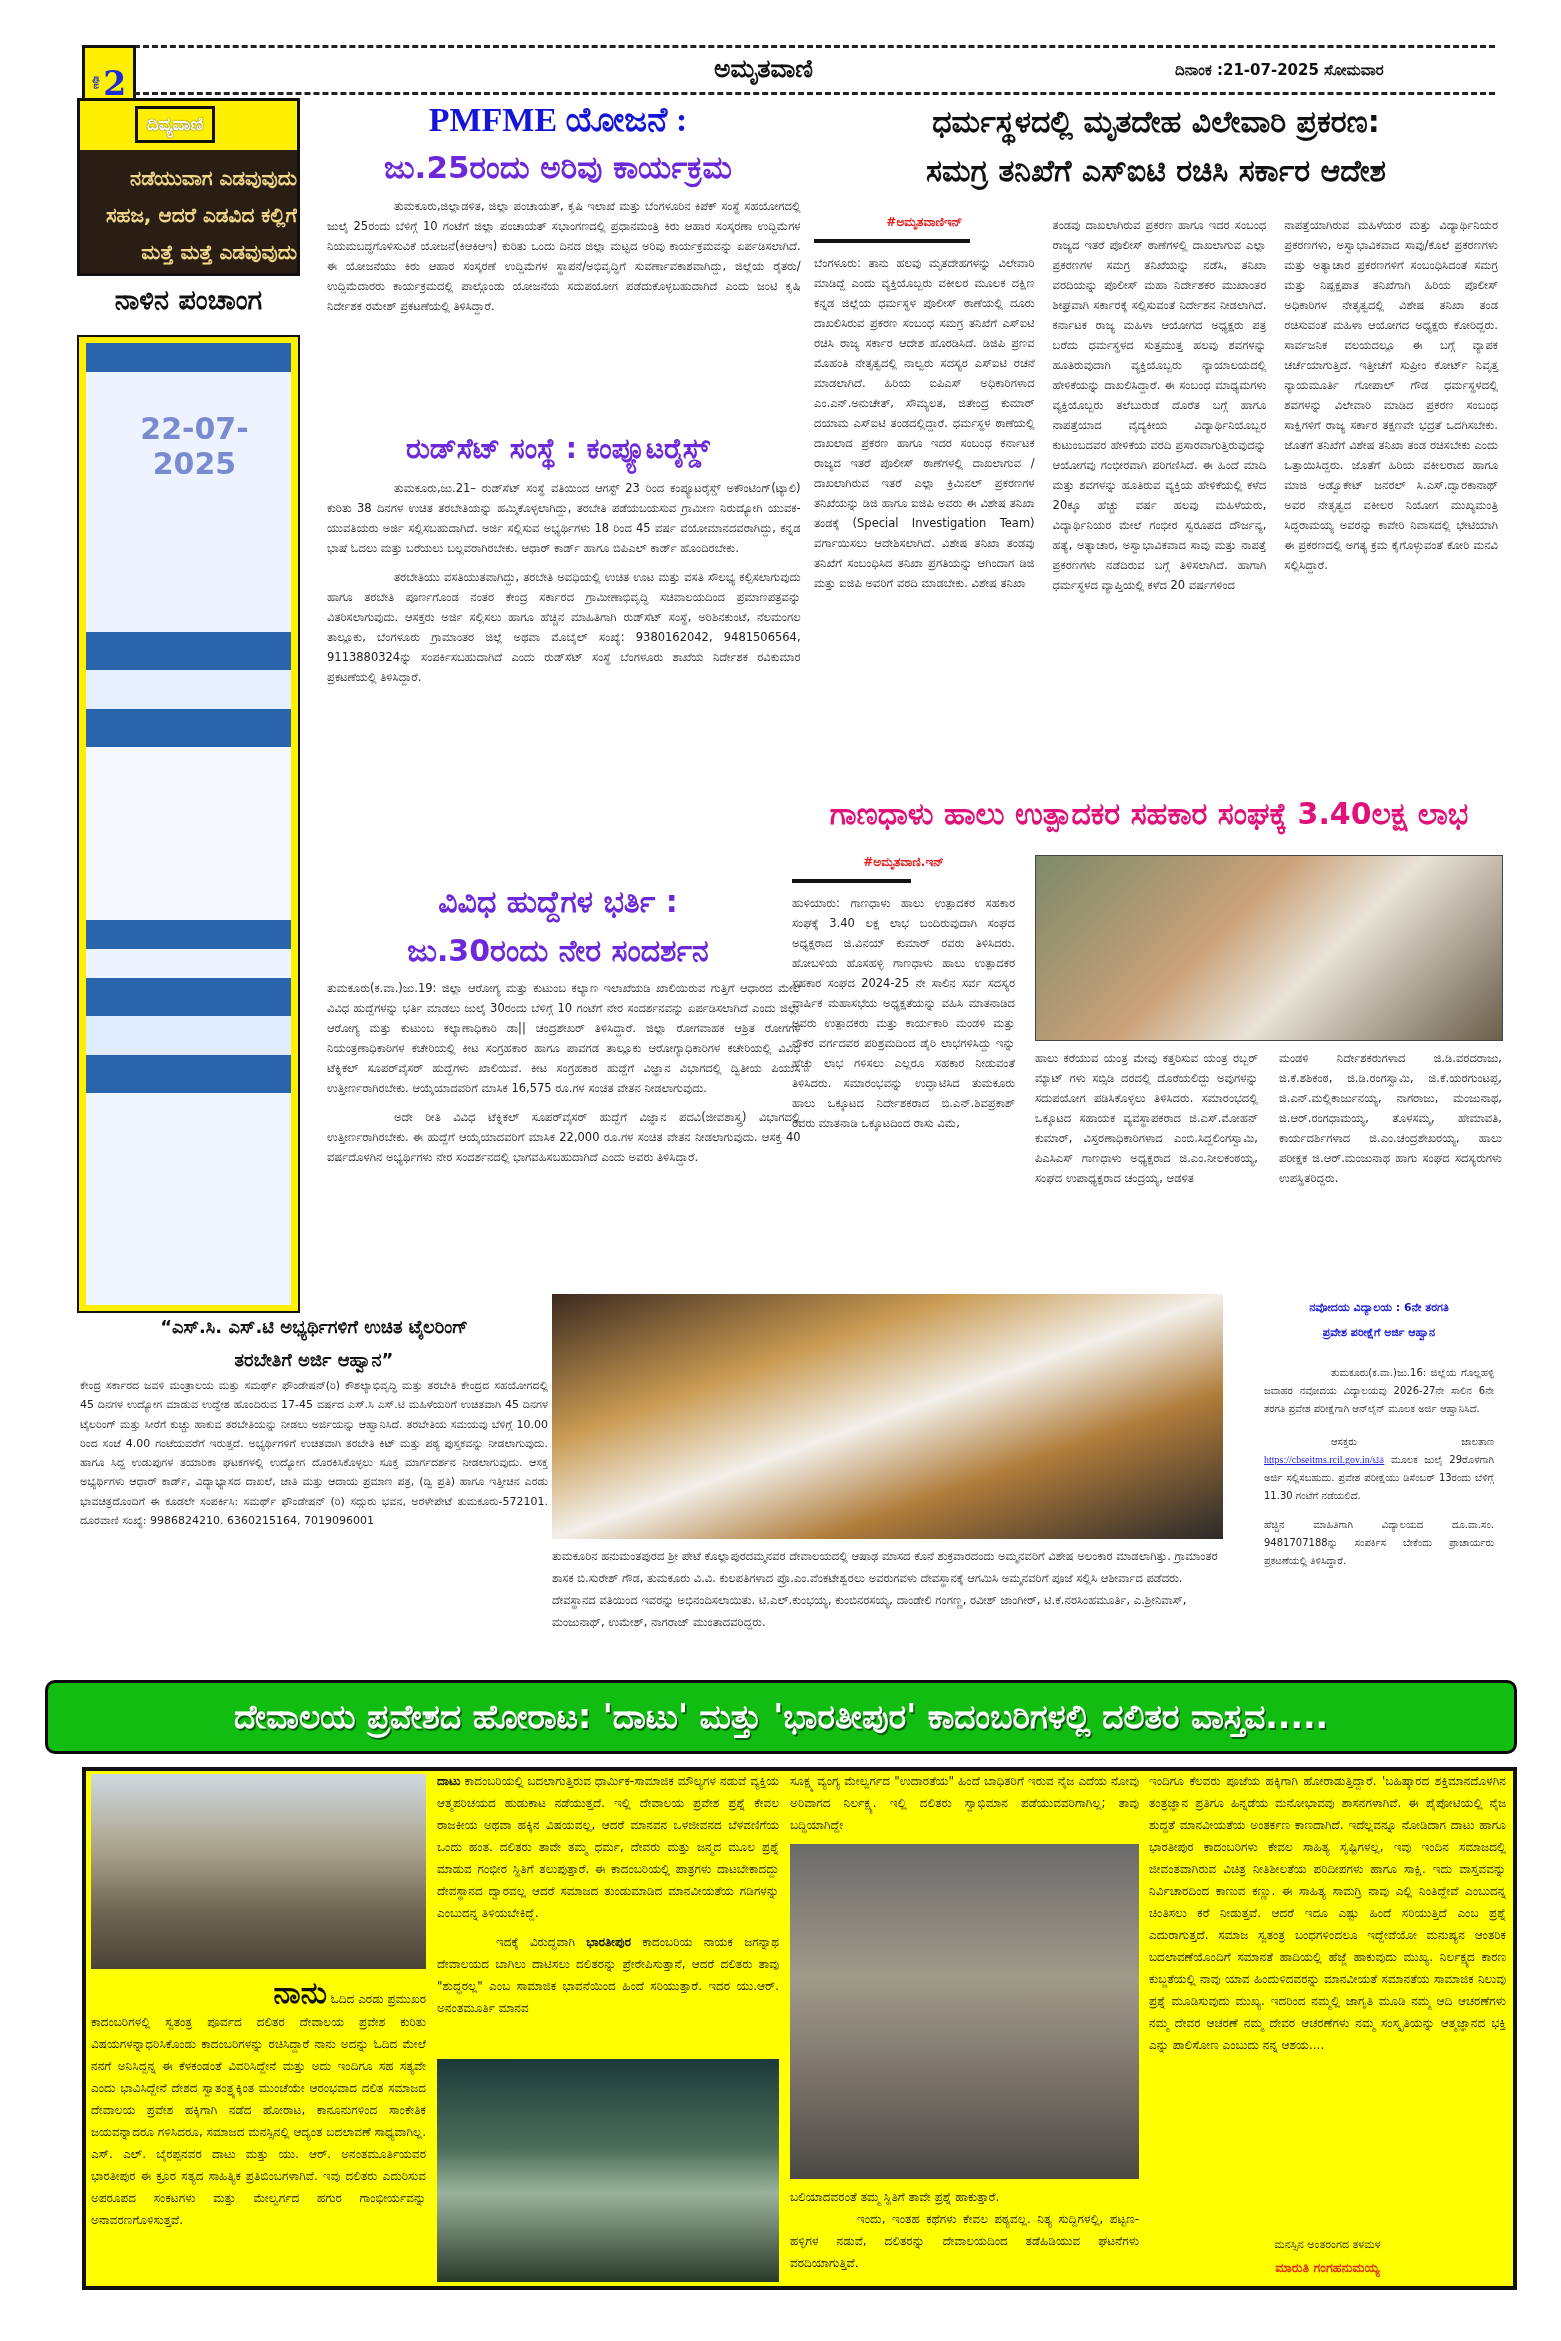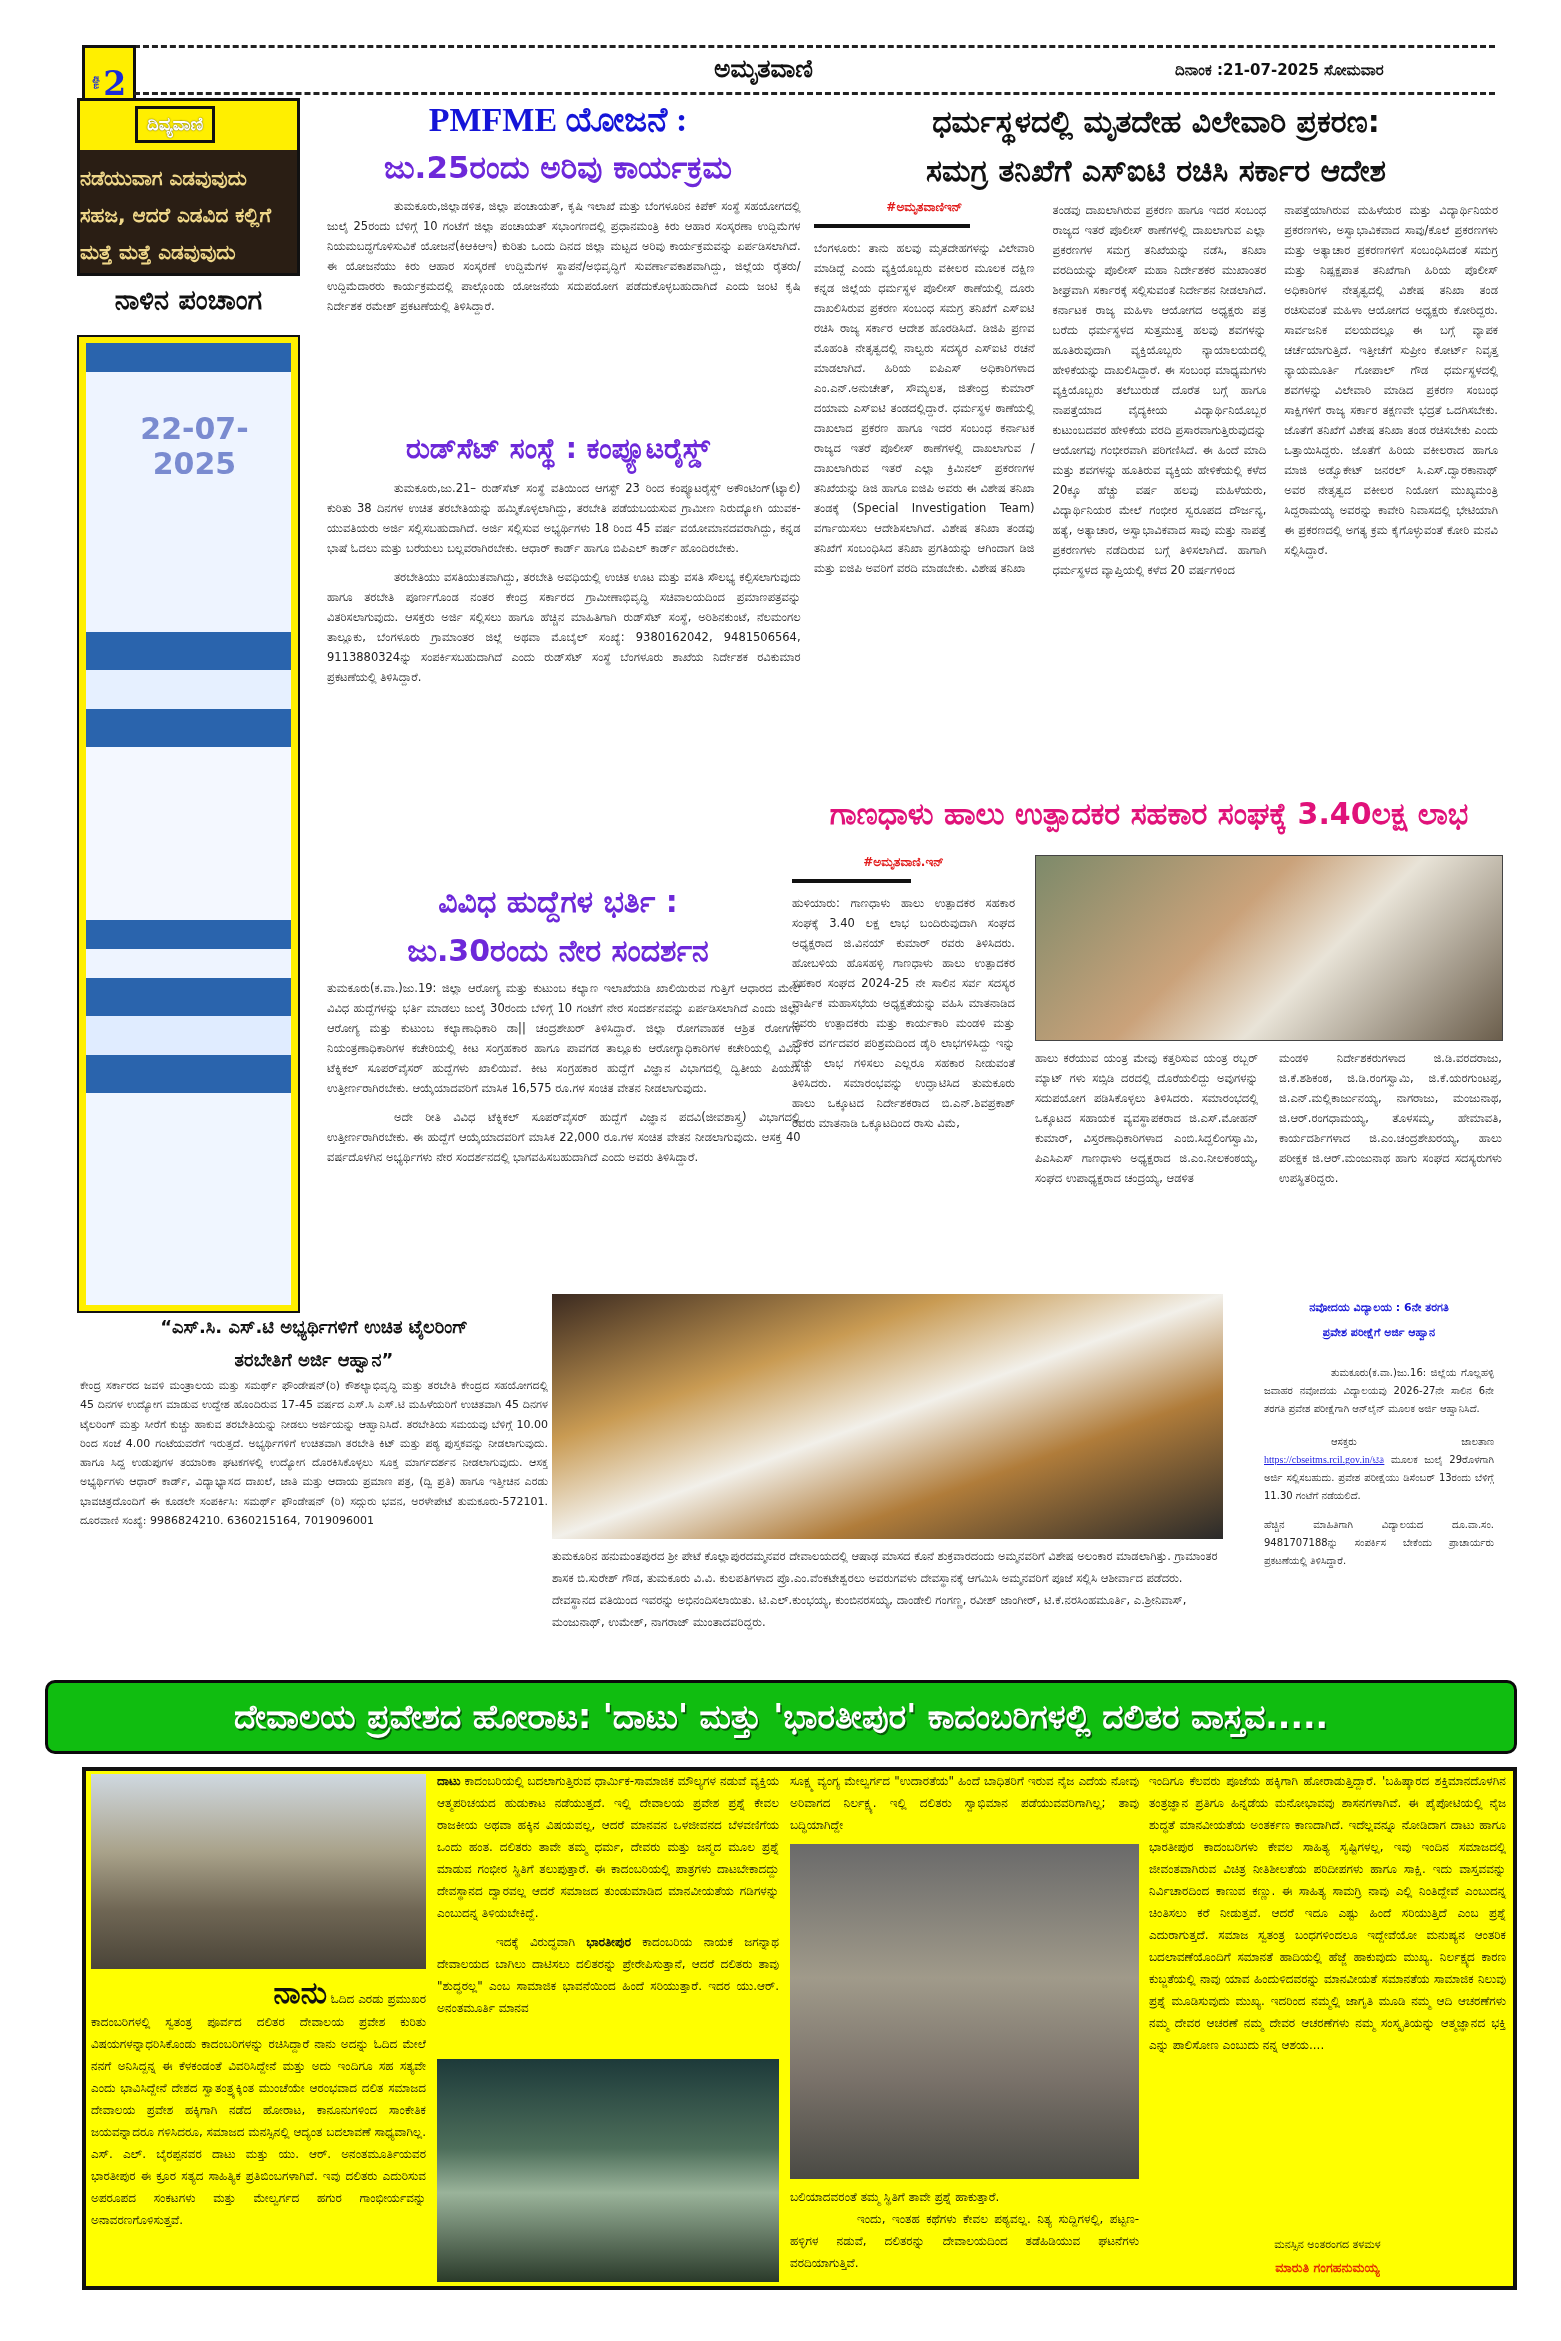--- a/index.html
+++ b/index.html
@@ -6,21 +6,21 @@
 html,body{width:1561px;height:2342px;background:#fff;overflow:hidden}
 body{position:relative;font-family:"DejaVu Sans",sans-serif;color:#111}
 .abs{position:absolute}
 .dash{position:absolute;left:134px;width:1361px;border-top:3.7px dashed #222}
 .pagebox{left:82px;top:45px;width:54px;height:76px;background:#ffef00;border:3.7px solid #111;display:flex;align-items:center;justify-content:center;font:bold 33px "DejaVu Serif",serif;color:#1a2bd8}
 .masthead{left:714px;top:54px;font:bold 25px "DejaVu Sans",sans-serif}
 .dateline{left:1175px;top:61px;font:bold 15px "DejaVu Sans",sans-serif}
 .divyabox{left:77px;top:98px;width:223px;height:178px;background:#2a1e14;border:3px solid #111;overflow:hidden}
 .divyahead{position:absolute;left:0;top:0;width:100%;height:49px;background:#ffef00}
 .divyahead span{position:absolute;left:55px;top:4.5px;border:3px solid #111;padding:4.5px 9px;font:bold 18px "DejaVu Sans",sans-serif;color:#fff;background:#ffef00;text-shadow:0 0 1.5px #333}
-.divyatext{position:absolute;left:0;top:59px;width:100%;text-align:left;color:#f0d88a;font:bold 20px "DejaVu Sans",sans-serif;line-height:37px}
+.divyatext{position:absolute;left:0;top:59px;width:100%;text-align:right;color:#f0d88a;font:bold 20px "DejaVu Sans",sans-serif;line-height:37px}
 .panchhead{left:77px;top:284px;width:223px;text-align:center;font:bold 27px "DejaVu Sans",sans-serif}
 .panch{left:77px;top:335px;width:223px;height:978px;background:#ffef00;padding:6px 7.4px;border:2.2px solid #111}
 .panch .inner{width:100%;height:100%;background:linear-gradient(#2a64ad 0 3%,#eef4ff 3% 30%,#2a64ad 30% 34%,#e6f0ff 34% 38%,#2a64ad 38% 42%,#f4f8ff 42% 60%,#2a64ad 60% 63%,#eef4ff 63% 66%,#2a64ad 66% 70%,#e0ecff 70% 74%,#2a64ad 74% 78%,#f0f6ff 78% 100%)}
 .panch .pdate{position:absolute;left:30px;top:74px;width:171px;text-align:center;color:#7a8bd0;font:bold 30px "DejaVu Sans",sans-serif}
 h1,h2,h3{font-weight:bold}
 .blue-h{color:#6d28d9;text-align:center;font-family:"DejaVu Sans",sans-serif}
 .black-h{color:#111;text-align:center;font-family:"DejaVu Sans",sans-serif}
 .body{font:11.5px/20px "DejaVu Sans",sans-serif;text-align:justify;color:#222}
 .body p{text-indent:67px}
 .tag{color:#e21b1b;font:bold 12px "DejaVu Sans",sans-serif;text-align:center}
@@ -85,21 +85,21 @@
   <h2 class="blue-h" style="font-size:30px;line-height:49px">ಜು.30ರಂದು ನೇರ ಸಂದರ್ಶನ</h2>
   <div class="body" style="padding:3px 10.4px 0 22px">
     <p style="text-indent:0">ತುಮಕೂರು(ಕ.ವಾ.)ಜು.19: ಜಿಲ್ಲಾ ಆರೋಗ್ಯ ಮತ್ತು ಕುಟುಂಬ ಕಲ್ಯಾಣ ಇಲಾಖೆಯಡಿ ಖಾಲಿಯಿರುವ ಗುತ್ತಿಗೆ ಆಧಾರದ ಮೇಲೆ ವಿವಿಧ ಹುದ್ದೆಗಳನ್ನು ಭರ್ತಿ ಮಾಡಲು ಜುಲೈ 30ರಂದು ಬೆಳಿಗ್ಗೆ 10 ಗಂಟೆಗೆ ನೇರ ಸಂದರ್ಶನವನ್ನು ಏರ್ಪಡಿಸಲಾಗಿದೆ ಎಂದು ಜಿಲ್ಲಾ ಆರೋಗ್ಯ ಮತ್ತು ಕುಟುಂಬ ಕಲ್ಯಾಣಾಧಿಕಾರಿ ಡಾ|| ಚಂದ್ರಶೇಖರ್ ತಿಳಿಸಿದ್ದಾರೆ. ಜಿಲ್ಲಾ ರೋಗವಾಹಕ ಆಶ್ರಿತ ರೋಗಗಳ ನಿಯಂತ್ರಣಾಧಿಕಾರಿಗಳ ಕಚೇರಿಯಲ್ಲಿ ಕೀಟ ಸಂಗ್ರಹಕಾರ ಹಾಗೂ ಪಾವಗಡ ತಾಲ್ಲೂಕು ಆರೋಗ್ಯಾಧಿಕಾರಿಗಳ ಕಚೇರಿಯಲ್ಲಿ ವಿವಿಧ ಟೆಕ್ನಿಕಲ್ ಸೂಪರ್‌ವೈಸರ್ ಹುದ್ದೆಗಳು ಖಾಲಿಯಿವೆ. ಕೀಟ ಸಂಗ್ರಹಕಾರ ಹುದ್ದೆಗೆ ವಿಜ್ಞಾನ ವಿಭಾಗದಲ್ಲಿ ದ್ವಿತೀಯ ಪಿಯುಸಿ ಉತ್ತೀರ್ಣರಾಗಿರಬೇಕು. ಆಯ್ಕೆಯಾದವರಿಗೆ ಮಾಸಿಕ 16,575 ರೂ.ಗಳ ಸಂಚಿತ ವೇತನ ನೀಡಲಾಗುವುದು.</p>
     <p style="margin-top:9px">ಅದೇ ರೀತಿ ವಿವಿಧ ಟೆಕ್ನಿಕಲ್ ಸೂಪರ್‌ವೈಸರ್ ಹುದ್ದೆಗೆ ವಿಜ್ಞಾನ ಪದವಿ(ಜೀವಶಾಸ್ತ್ರ) ವಿಭಾಗದಲ್ಲಿ ಉತ್ತೀರ್ಣರಾಗಿರಬೇಕು. ಈ ಹುದ್ದೆಗೆ ಆಯ್ಕೆಯಾದವರಿಗೆ ಮಾಸಿಕ 22,000 ರೂ.ಗಳ ಸಂಚಿತ ವೇತನ ನೀಡಲಾಗುವುದು. ಆಸಕ್ತ 40 ವರ್ಷದೊಳಗಿನ ಅಭ್ಯರ್ಥಿಗಳು ನೇರ ಸಂದರ್ಶನದಲ್ಲಿ ಭಾಗವಹಿಸಬಹುದಾಗಿದೆ ಎಂದು ಅವರು ತಿಳಿಸಿದ್ದಾರೆ.</p>
   </div>
 </div>
 
 <div class="abs" style="left:814px;top:97px;width:684px">
   <h1 class="black-h" style="font-size:30px;line-height:49px">ಧರ್ಮಸ್ಥಳದಲ್ಲಿ ಮೃತದೇಹ ವಿಲೇವಾರಿ ಪ್ರಕರಣ:</h1>
   <h1 class="black-h" style="font-size:30px;line-height:49px">ಸಮಗ್ರ ತನಿಖೆಗೆ ಎಸ್‌ಐಟಿ ರಚಿಸಿ ಸರ್ಕಾರ ಆದೇಶ</h1>
-  <div style="display:flex;gap:18px;margin-top:5px">
+  <div style="display:flex;gap:18px;margin-top:20px">
     <div style="width:223px">
       <div class="tag">#ಅಮೃತವಾಣಿಇನ್</div>
       <div class="rule"></div>
       <div class="body">ಬೆಂಗಳೂರು: ತಾನು ಹಲವು ಮೃತದೇಹಗಳನ್ನು ವಿಲೇವಾರಿ ಮಾಡಿದ್ದೆ ಎಂದು ವ್ಯಕ್ತಿಯೊಬ್ಬರು ವಕೀಲರ ಮೂಲಕ ದಕ್ಷಿಣ ಕನ್ನಡ ಜಿಲ್ಲೆಯ ಧರ್ಮಸ್ಥಳ ಪೊಲೀಸ್ ಠಾಣೆಯಲ್ಲಿ ದೂರು ದಾಖಲಿಸಿರುವ ಪ್ರಕರಣ ಸಂಬಂಧ ಸಮಗ್ರ ತನಿಖೆಗೆ ಎಸ್‌ಐಟಿ ರಚಿಸಿ ರಾಜ್ಯ ಸರ್ಕಾರ ಆದೇಶ ಹೊರಡಿಸಿದೆ. ಡಿಜಿಪಿ ಪ್ರಣವ ಮೊಹಂತಿ ನೇತೃತ್ವದಲ್ಲಿ ನಾಲ್ವರು ಸದಸ್ಯರ ಎಸ್‌ಐಟಿ ರಚನೆ ಮಾಡಲಾಗಿದೆ. ಹಿರಿಯ ಐಪಿಎಸ್ ಅಧಿಕಾರಿಗಳಾದ ಎಂ.ಎನ್.ಅನುಚೇತ್, ಸೌಮ್ಯಲತ, ಜಿತೇಂದ್ರ ಕುಮಾರ್ ದಯಾಮ ಎಸ್‌ಐಟಿ ತಂಡದಲ್ಲಿದ್ದಾರೆ. ಧರ್ಮಸ್ಥಳ ಠಾಣೆಯಲ್ಲಿ ದಾಖಲಾದ ಪ್ರಕರಣ ಹಾಗೂ ಇದರ ಸಂಬಂಧ ಕರ್ನಾಟಕ ರಾಜ್ಯದ ಇತರೆ ಪೊಲೀಸ್ ಠಾಣೆಗಳಲ್ಲಿ ದಾಖಲಾಗುವ / ದಾಖಲಾಗಿರುವ ಇತರೆ ಎಲ್ಲಾ ಕ್ರಿಮಿನಲ್ ಪ್ರಕರಣಗಳ ತನಿಖೆಯನ್ನು ಡಿಜಿ ಹಾಗೂ ಐಜಿಪಿ ಅವರು ಈ ವಿಶೇಷ ತನಿಖಾ ತಂಡಕ್ಕೆ (Special Investigation Team) ವರ್ಗಾಯಿಸಲು ಆದೇಶಿಸಲಾಗಿದೆ. ವಿಶೇಷ ತನಿಖಾ ತಂಡವು ತನಿಖೆಗೆ ಸಂಬಂಧಿಸಿದ ತನಿಖಾ ಪ್ರಗತಿಯನ್ನು ಆಗಿಂದಾಗ ಡಿಜಿ ಮತ್ತು ಐಜಿಪಿ ಅವರಿಗೆ ವರದಿ ಮಾಡಬೇಕು. ವಿಶೇಷ ತನಿಖಾ</div>
     </div>
     <div class="body" style="width:216px">ತಂಡವು ದಾಖಲಾಗಿರುವ ಪ್ರಕರಣ ಹಾಗೂ ಇದರ ಸಂಬಂಧ ರಾಜ್ಯದ ಇತರೆ ಪೊಲೀಸ್ ಠಾಣೆಗಳಲ್ಲಿ ದಾಖಲಾಗುವ ಎಲ್ಲಾ ಪ್ರಕರಣಗಳ ಸಮಗ್ರ ತನಿಖೆಯನ್ನು ನಡೆಸಿ, ತನಿಖಾ ವರದಿಯನ್ನು ಪೊಲೀಸ್ ಮಹಾ ನಿರ್ದೇಶಕರ ಮುಖಾಂತರ ಶೀಘ್ರವಾಗಿ ಸರ್ಕಾರಕ್ಕೆ ಸಲ್ಲಿಸುವಂತೆ ನಿರ್ದೇಶನ ನೀಡಲಾಗಿದೆ. ಕರ್ನಾಟಕ ರಾಜ್ಯ ಮಹಿಳಾ ಆಯೋಗದ ಅಧ್ಯಕ್ಷರು ಪತ್ರ ಬರೆದು ಧರ್ಮಸ್ಥಳದ ಸುತ್ತಮುತ್ತ ಹಲವು ಶವಗಳನ್ನು ಹೂತಿರುವುದಾಗಿ ವ್ಯಕ್ತಿಯೊಬ್ಬರು ನ್ಯಾಯಾಲಯದಲ್ಲಿ ಹೇಳಿಕೆಯನ್ನು ದಾಖಲಿಸಿದ್ದಾರೆ. ಈ ಸಂಬಂಧ ಮಾಧ್ಯಮಗಳು ವ್ಯಕ್ತಿಯೊಬ್ಬರು ತಲೆಬುರುಡೆ ದೊರೆತ ಬಗ್ಗೆ ಹಾಗೂ ನಾಪತ್ತೆಯಾದ ವೈದ್ಯಕೀಯ ವಿದ್ಯಾರ್ಥಿನಿಯೊಬ್ಬರ ಕುಟುಂಬದವರ ಹೇಳಿಕೆಯ ವರದಿ ಪ್ರಸಾರವಾಗುತ್ತಿರುವುದನ್ನು ಆಯೋಗವು ಗಂಭೀರವಾಗಿ ಪರಿಗಣಿಸಿದೆ. ಈ ಹಿಂದೆ ಮಾದಿ ಮತ್ತು ಶವಗಳನ್ನು ಹೂತಿರುವ ವ್ಯಕ್ತಿಯ ಹೇಳಿಕೆಯಲ್ಲಿ ಕಳೆದ 20ಕ್ಕೂ ಹೆಚ್ಚು ವರ್ಷ ಹಲವು ಮಹಿಳೆಯರು, ವಿದ್ಯಾರ್ಥಿನಿಯರ ಮೇಲೆ ಗಂಭೀರ ಸ್ವರೂಪದ ದೌರ್ಜನ್ಯ, ಹತ್ಯೆ, ಅತ್ಯಾಚಾರ, ಅಸ್ವಾಭಾವಿಕವಾದ ಸಾವು ಮತ್ತು ನಾಪತ್ತೆ ಪ್ರಕರಣಗಳು ನಡೆದಿರುವ ಬಗ್ಗೆ ತಿಳಿಸಲಾಗಿದೆ. ಹಾಗಾಗಿ ಧರ್ಮಸ್ಥಳದ ವ್ಯಾಪ್ತಿಯಲ್ಲಿ ಕಳೆದ 20 ವರ್ಷಗಳಿಂದ</div>
     <div class="body" style="width:216px">ನಾಪತ್ತೆಯಾಗಿರುವ ಮಹಿಳೆಯರ ಮತ್ತು ವಿದ್ಯಾರ್ಥಿನಿಯರ ಪ್ರಕರಣಗಳು, ಅಸ್ವಾಭಾವಿಕವಾದ ಸಾವು/ಕೊಲೆ ಪ್ರಕರಣಗಳು ಮತ್ತು ಅತ್ಯಾಚಾರ ಪ್ರಕರಣಗಳಿಗೆ ಸಂಬಂಧಿಸಿದಂತೆ ಸಮಗ್ರ ಮತ್ತು ನಿಷ್ಪಕ್ಷಪಾತ ತನಿಖೆಗಾಗಿ ಹಿರಿಯ ಪೊಲೀಸ್ ಅಧಿಕಾರಿಗಳ ನೇತೃತ್ವದಲ್ಲಿ ವಿಶೇಷ ತನಿಖಾ ತಂಡ ರಚಿಸುವಂತೆ ಮಹಿಳಾ ಆಯೋಗದ ಅಧ್ಯಕ್ಷರು ಕೋರಿದ್ದರು. ಸಾರ್ವಜನಿಕ ವಲಯದಲ್ಲೂ ಈ ಬಗ್ಗೆ ವ್ಯಾಪಕ ಚರ್ಚೆಯಾಗುತ್ತಿದೆ. ಇತ್ತೀಚೆಗೆ ಸುಪ್ರೀಂ ಕೋರ್ಟ್ ನಿವೃತ್ತ ನ್ಯಾಯಮೂರ್ತಿ ಗೋಪಾಲ್ ಗೌಡ ಧರ್ಮಸ್ಥಳದಲ್ಲಿ ಶವಗಳನ್ನು ವಿಲೇವಾರಿ ಮಾಡಿದ ಪ್ರಕರಣ ಸಂಬಂಧ ಸಾಕ್ಷಿಗಳಿಗೆ ರಾಜ್ಯ ಸರ್ಕಾರ ತಕ್ಷಣವೇ ಭದ್ರತೆ ಒದಗಿಸಬೇಕು. ಜೊತೆಗೆ ತನಿಖೆಗೆ ವಿಶೇಷ ತನಿಖಾ ತಂಡ ರಚಿಸಬೇಕು ಎಂದು ಒತ್ತಾಯಿಸಿದ್ದರು. ಜೊತೆಗೆ ಹಿರಿಯ ವಕೀಲರಾದ ಹಾಗೂ ಮಾಜಿ ಅಡ್ವೊಕೇಟ್ ಜನರಲ್ ಸಿ.ಎಸ್.ದ್ವಾರಕಾನಾಥ್ ಅವರ ನೇತೃತ್ವದ ವಕೀಲರ ನಿಯೋಗ ಮುಖ್ಯಮಂತ್ರಿ ಸಿದ್ದರಾಮಯ್ಯ ಅವರನ್ನು ಕಾವೇರಿ ನಿವಾಸದಲ್ಲಿ ಭೇಟಿಯಾಗಿ ಈ ಪ್ರಕರಣದಲ್ಲಿ ಅಗತ್ಯ ಕ್ರಮ ಕೈಗೊಳ್ಳುವಂತೆ ಕೋರಿ ಮನವಿ ಸಲ್ಲಿಸಿದ್ದಾರೆ.</div>
   </div>
 </div>
 

